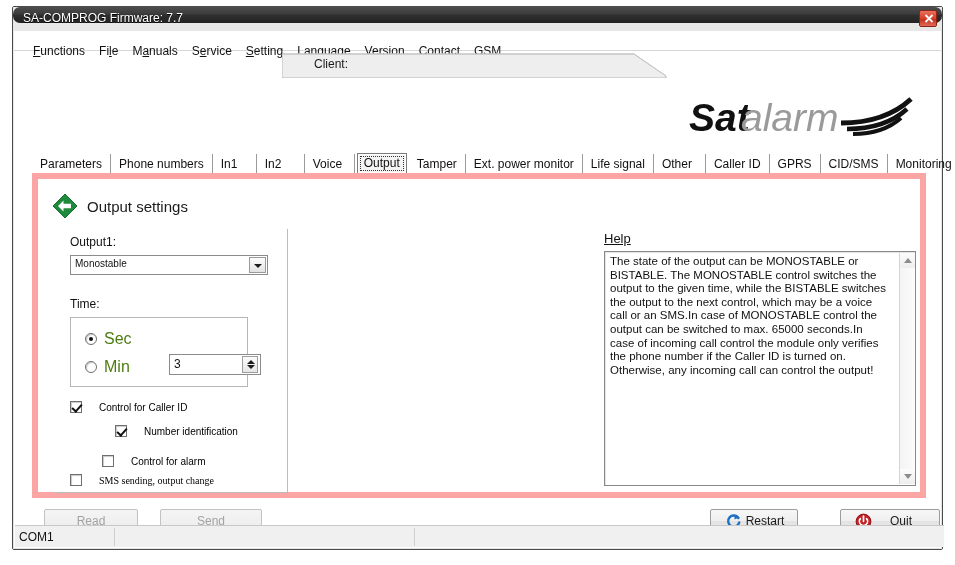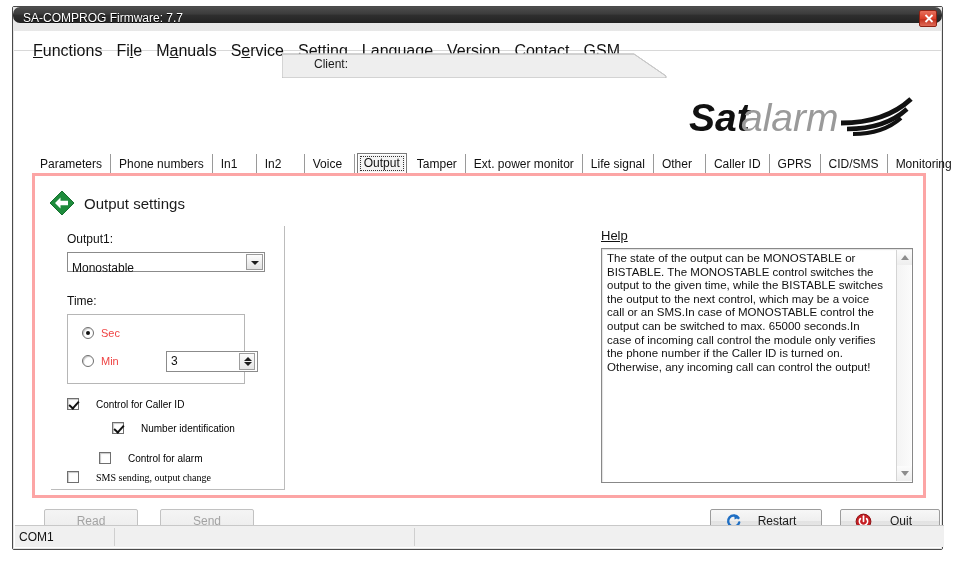--- a/index.html
+++ b/index.html
@@ -67,21 +67,21 @@
   
   .menubar {
     position: absolute; left: 0; top: 0;
     width: 100%; height: 20px;
     background: #ffffff;
     border-bottom: 1px solid #d8d8d8;
     padding-left: 12px;
     display: flex; align-items: center;
   }
   .menu-item {
-    font-size: 16px; color: #111111;
+    font-size: 12px; color: #111111;
     padding: 11px 7px;
     cursor: default;
     white-space: nowrap;
     margin-top: 20px;
   }
   .mn { text-decoration: underline; }
 
   
   .client-tab-wrap {
     position: absolute; left: 268px; top: 21px;
@@ -126,21 +126,21 @@
     position: absolute; left: 2px; top: 2px; right: 2px; bottom: 2px;
     border: 1px dotted #333;
   }
   .tab .tlabel { position: relative; }
 
   
   .tabpage {
     position: absolute; left: 18px; top: 142px;
     width: 894px; height: 325px;
     background: #ffffff;
-    border: 3px solid #fca5a5;
+    border: 6px solid #fca5a5;
   }
 
   
   .page-head {
     position: absolute; left: 14px; top: 14px;
     display: flex; align-items: center;
   }
   .head-icon { width: 26px; height: 26px; margin-right: 9px; }
   .head-title {
     font-size: 15px; color: #1b1b1b;
@@ -161,22 +161,22 @@
   .combo {
     position: absolute;
     left: 16px; top: 26px;
     width: 198px; height: 20px;
     background: #ffffff;
     border: 1px solid #8b8b8b;
     font-size: 12px; color: #111111;
     cursor: pointer;
   }
   .combo-text {
-    position: absolute; left: 4px; top: 8px;
-    font-size: 12px; color: #111111;
+    position: absolute; left: 4px; top: 2px;
+    font-size: 10px; color: #111111;
   }
   .combo-caret {
     position: absolute; right: 1px; top: 1px;
     width: 17px; height: 16px;
     background: linear-gradient(to bottom, #fdfdfd, #e2e2e2);
     border: 1px solid #9a9a9a;
   }
   .caret-tri {
     position: absolute; left: 4px; top: 6px;
     width: 0; height: 0;
@@ -199,21 +199,21 @@
     box-shadow: inset 1px 1px 1px rgba(0,0,0,0.22);
     position: relative;
     cursor: pointer;
     flex: none;
   }
   .radio.on::after {
     content: ""; position: absolute;
     left: 3px; top: 3px; width: 4px; height: 4px;
     border-radius: 50%; background: #111111;
   }
-  .radio-label { font-size: 11px; color: #ef4444; margin-left: 7px; white-space: nowrap; }
+  .radio-label { font-size: 16px; color: #4d7c0f; margin-left: 7px; white-space: nowrap; }
 
   .spin {
     position: absolute; left: 98px; top: 36px;
     width: 92px; height: 21px;
     background: #ffffff;
     border: 1px solid #8b8b8b;
   }
   .spin-val {
     position: absolute; left: 4px; top: 2px;
     font-size: 12px; color: #111;
@@ -493,23 +493,23 @@
               <div class="sb-arrow dn">
                   <span class="sb-tri-dn"></span>
                 </div>
             </div>
           </div>
 
         </div>
 
         <div class="btnbar">
           <div class="btn disabled" style="left:12px; top:2px; width:94px;">Read</div>
-          <div class="btn disabled" style="left:128px; top:2px; width:94px;">Send</div>
-
-          <div class="btn" style="left:678px; top:2px; width:112px;">
+          <div class="btn disabled" style="left:128px; top:2px; width:102px;">Send</div>
+
+          <div class="btn" style="left:678px; top:2px; width:88px;">
             <span class="bicon">
               <svg width="17" height="17" viewBox="0 0 17 17" xmlns="http://www.w3.org/2000/svg">
                 <path d="M13.4,5.0 A5.6,5.6 0 1 0 14.2,9.4" fill="none" stroke="#1f6fc4" stroke-width="2.4" stroke-linecap="round"></path>
                 <path d="M9.2,1.6 L14.6,4.2 L9.6,6.6 Z" fill="#1f6fc4"></path>
               </svg>
             </span>
             <span class="btxt-with-icon">Restart</span>
           </div>
 
           <div class="btn" style="left:808px; top:2px; width:100px;">

